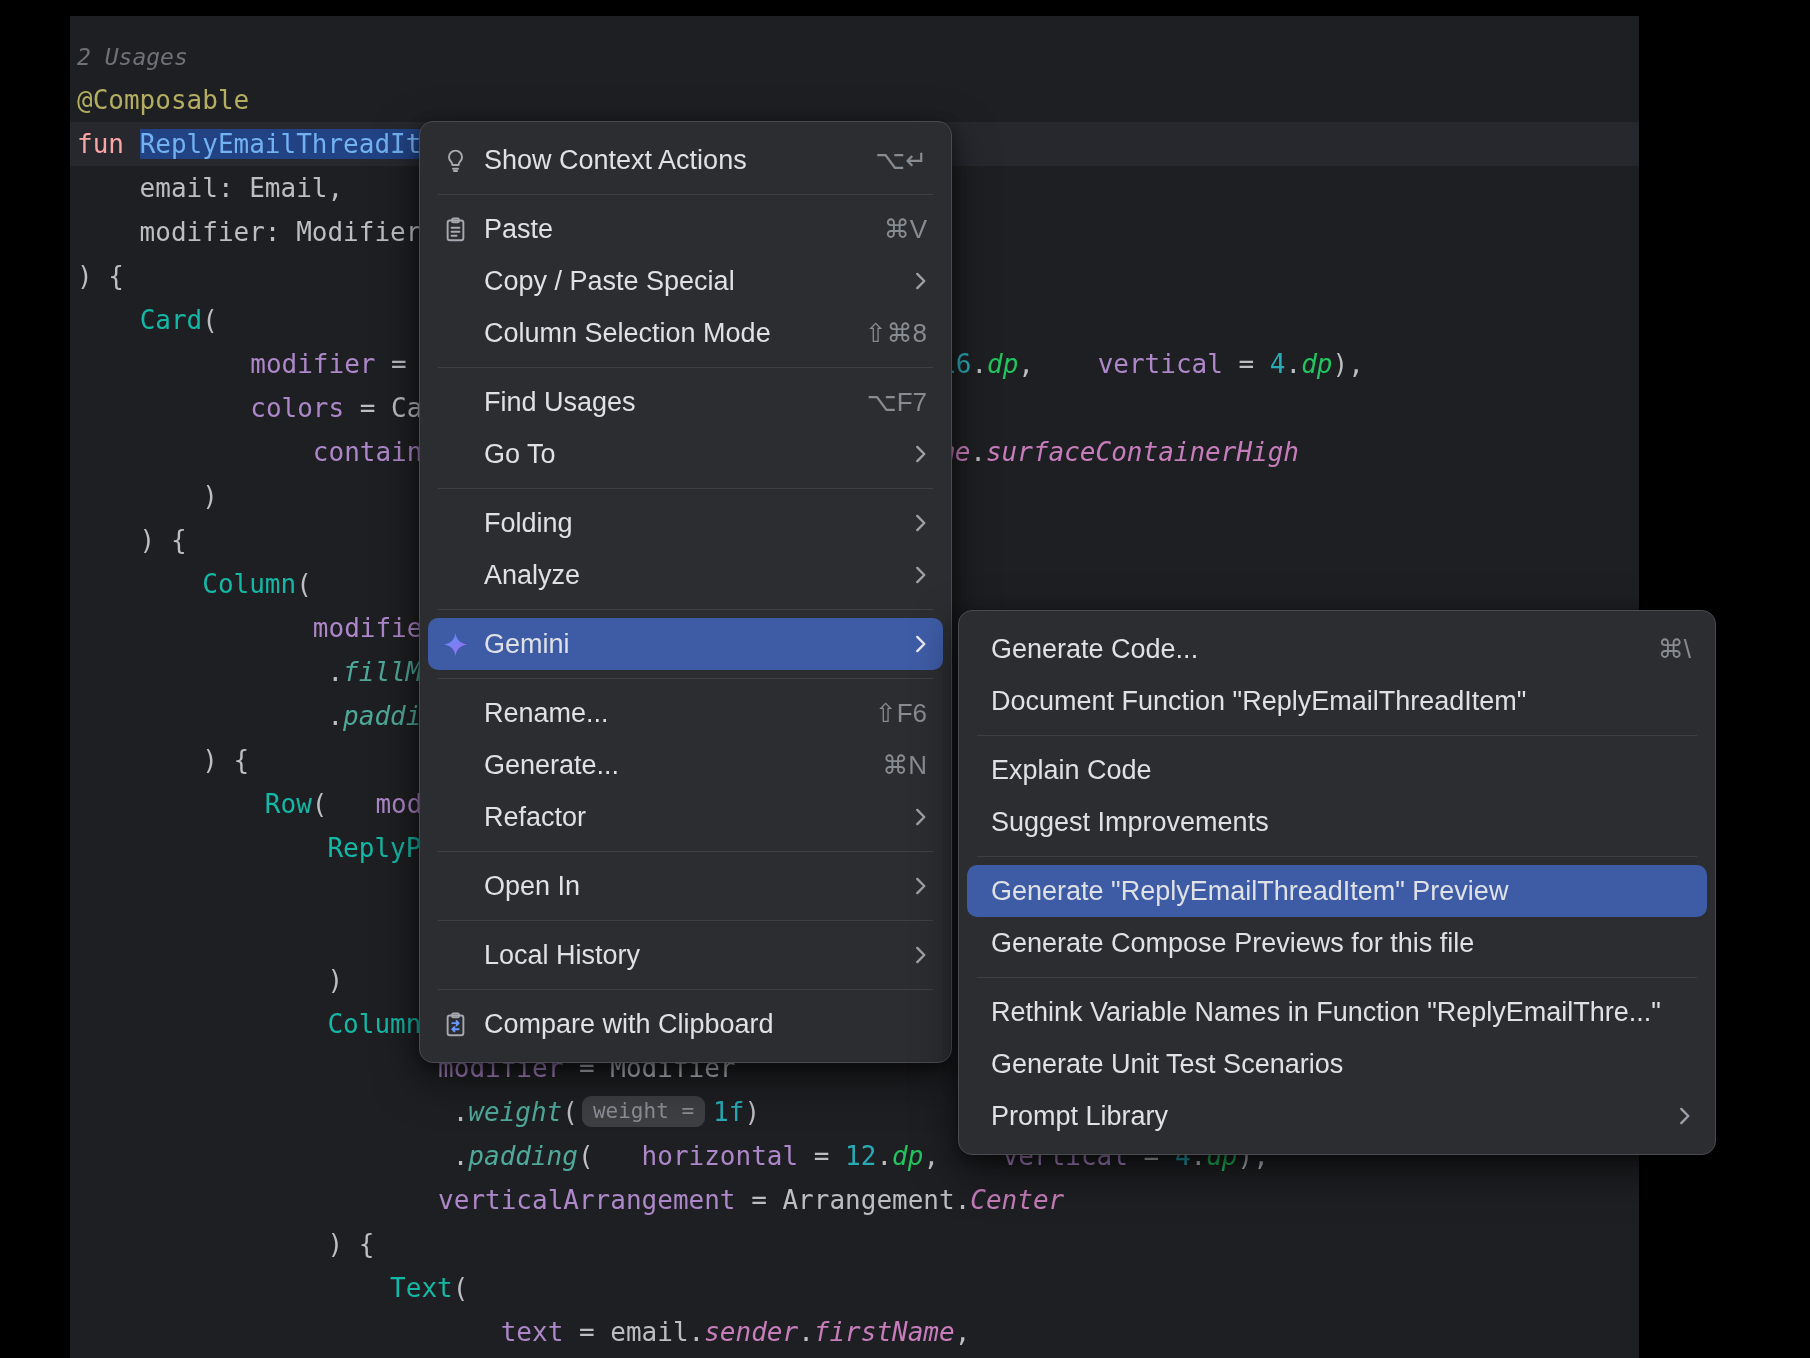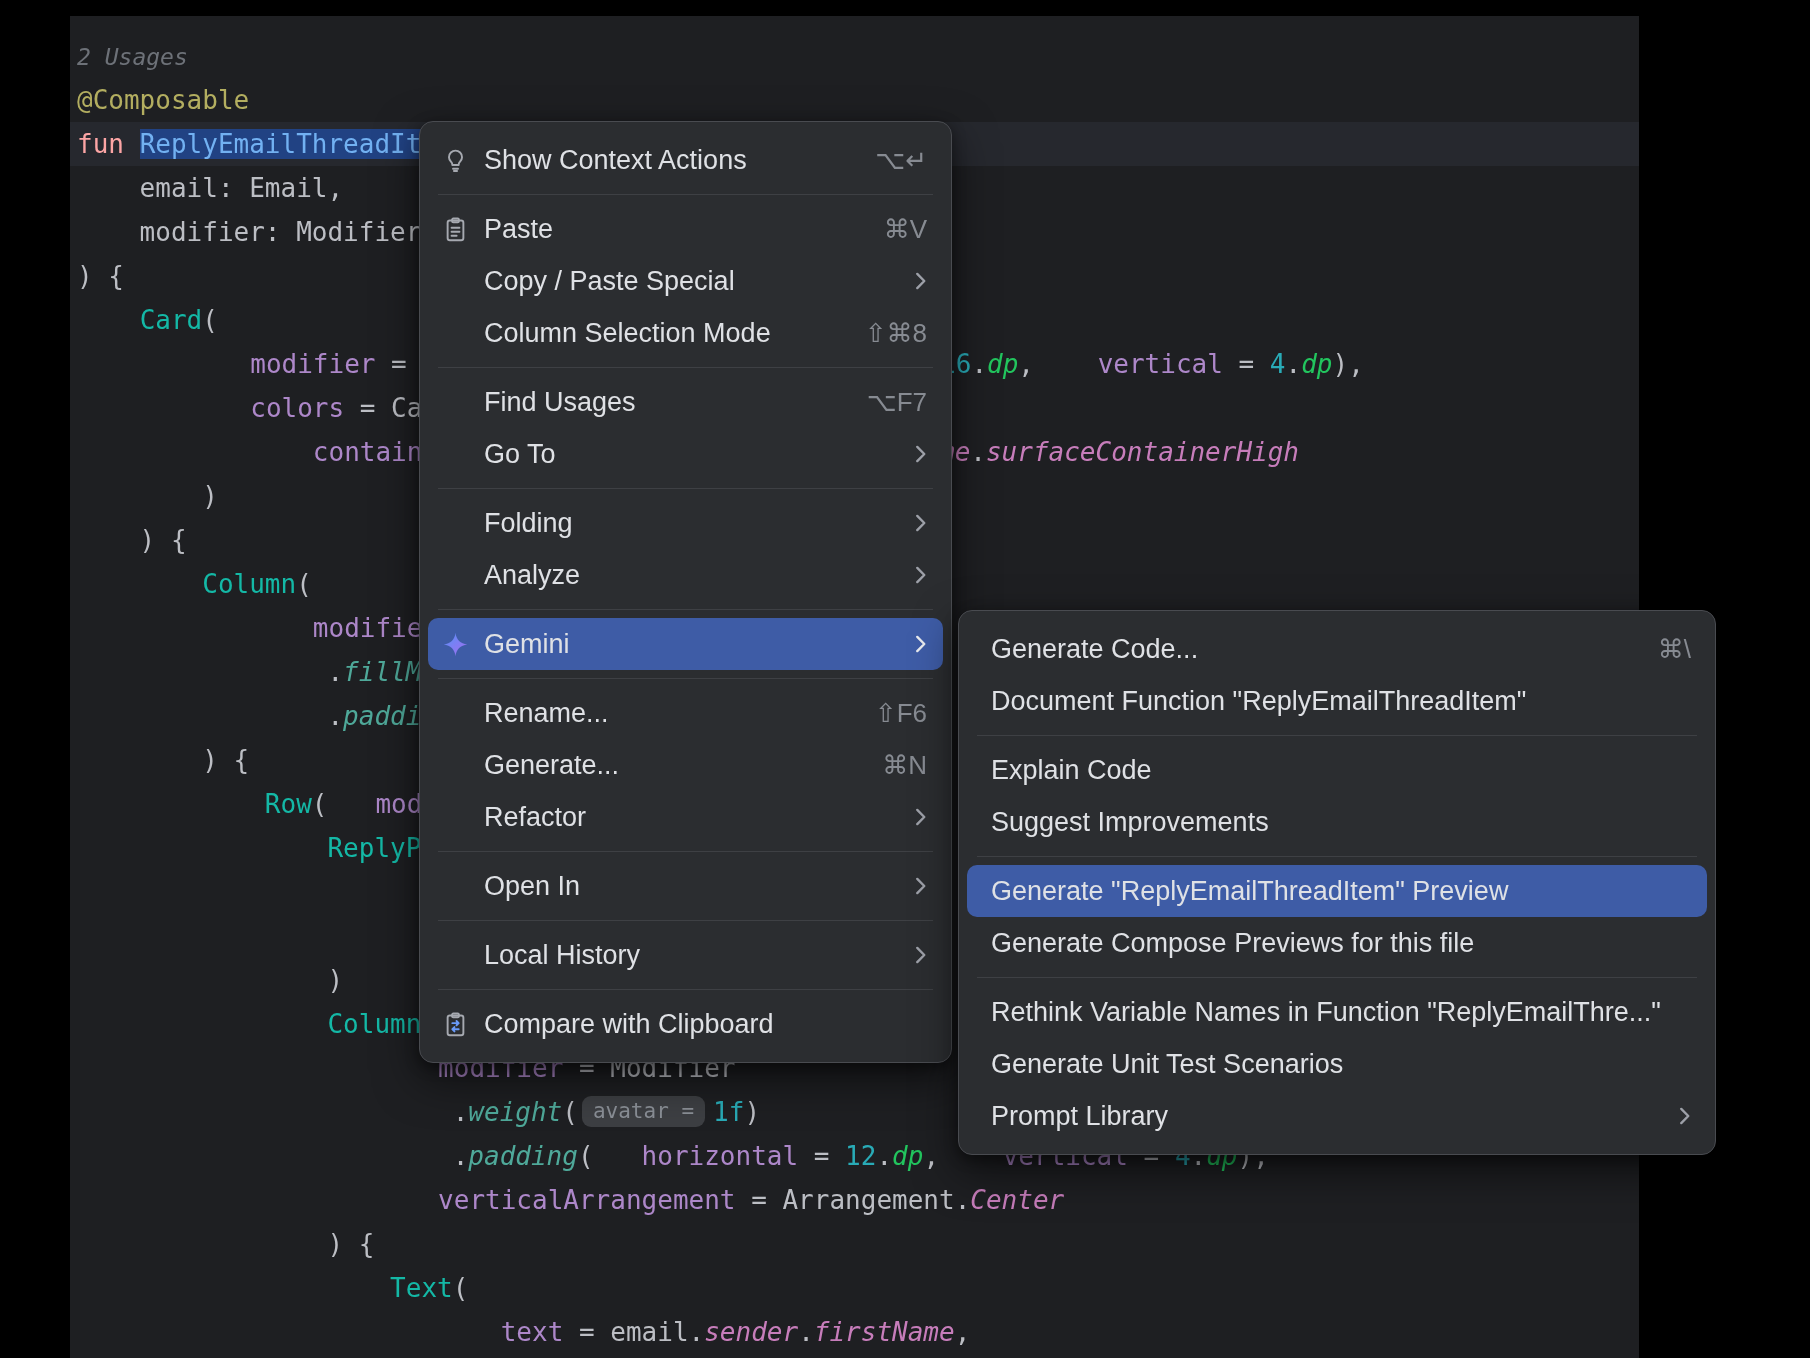--- a/index.html
+++ b/index.html
@@ -99,21 +99,21 @@
       <div class="code-line"><span class="tok tok-txt">                .</span><span class="tok tok-ext">fillMaxWidth</span><span class="tok tok-txt">()</span></div>
       <div class="code-line"><span class="tok tok-txt">                .</span><span class="tok tok-ext">padding</span><span class="tok tok-txt">(</span><span class="tok tok-num">16</span><span class="tok tok-txt">.</span><span class="tok tok-dp">dp</span><span class="tok tok-txt">)</span></div>
       <div class="code-line"><span class="tok tok-txt">        ) {</span></div>
       <div class="code-line"><span class="tok tok-txt">            </span><span class="tok tok-cfn">Row</span><span class="tok tok-txt">(</span><span class="tok tok-arg">modifier</span><span class="tok tok-txt"> = Modifier.</span><span class="tok tok-ext">fillMaxWidth</span><span class="tok tok-txt">()) {</span></div>
       <div class="code-line"><span class="tok tok-txt">                </span><span class="tok tok-cfn">ReplyProfileImage</span><span class="tok tok-txt">(</span></div>
       <div class="code-line"><span class="tok tok-txt">                    </span><span class="tok tok-arg">drawableResource</span><span class="tok tok-txt"> = email.avatar,</span></div>
       <div class="code-line"><span class="tok tok-txt">                    </span><span class="tok tok-arg">description</span><span class="tok tok-txt"> = email.fullName,</span></div>
       <div class="code-line"><span class="tok tok-txt">                )</span></div>
       <div class="code-line"><span class="tok tok-txt">                </span><span class="tok tok-cfn">Column</span><span class="tok tok-txt">(</span></div>
       <div class="code-line"><span class="tok tok-txt">                    </span><span class="tok tok-arg">modifier</span><span class="tok tok-txt"> = Modifier</span></div>
-      <div class="code-line"><span class="tok tok-txt">                        .</span><span class="tok tok-ext">weight</span><span class="tok tok-txt">(</span><span class="inlay-chip">avatar =</span><span class="tok tok-num">1f</span><span class="tok tok-txt">)</span></div>
+      <div class="code-line"><span class="tok tok-txt">                        .</span><span class="tok tok-ext">weight</span><span class="tok tok-txt">(</span><span class="inlay-chip">weight =</span><span class="tok tok-num">1f</span><span class="tok tok-txt">)</span></div>
       <div class="code-line"><span class="tok tok-txt">                        .</span><span class="tok tok-ext">padding</span><span class="tok tok-txt">(</span><span class="tok tok-arg">horizontal</span><span class="tok tok-txt"> = </span><span class="tok tok-num">12</span><span class="tok tok-txt">.</span><span class="tok tok-dp">dp</span><span class="tok tok-txt">, </span><span class="tok tok-arg">vertical</span><span class="tok tok-txt"> = </span><span class="tok tok-num">4</span><span class="tok tok-txt">.</span><span class="tok tok-dp">dp</span><span class="tok tok-txt">),</span></div>
       <div class="code-line"><span class="tok tok-txt">                    </span><span class="tok tok-arg">verticalArrangement</span><span class="tok tok-txt"> = Arrangement.</span><span class="tok tok-prop">Center</span></div>
       <div class="code-line"><span class="tok tok-txt">                ) {</span></div>
       <div class="code-line"><span class="tok tok-txt">                    </span><span class="tok tok-cfn">Text</span><span class="tok tok-txt">(</span></div>
       <div class="code-line"><span class="tok tok-txt">                        </span><span class="tok tok-arg">text</span><span class="tok tok-txt"> = email.</span><span class="tok tok-prop">sender</span><span class="tok tok-txt">.</span><span class="tok tok-prop">firstName</span><span class="tok tok-txt">,</span></div>
       <div class="code-line"></div>
     </div>
 </div>
 
 <div class="menu menu-l1">

